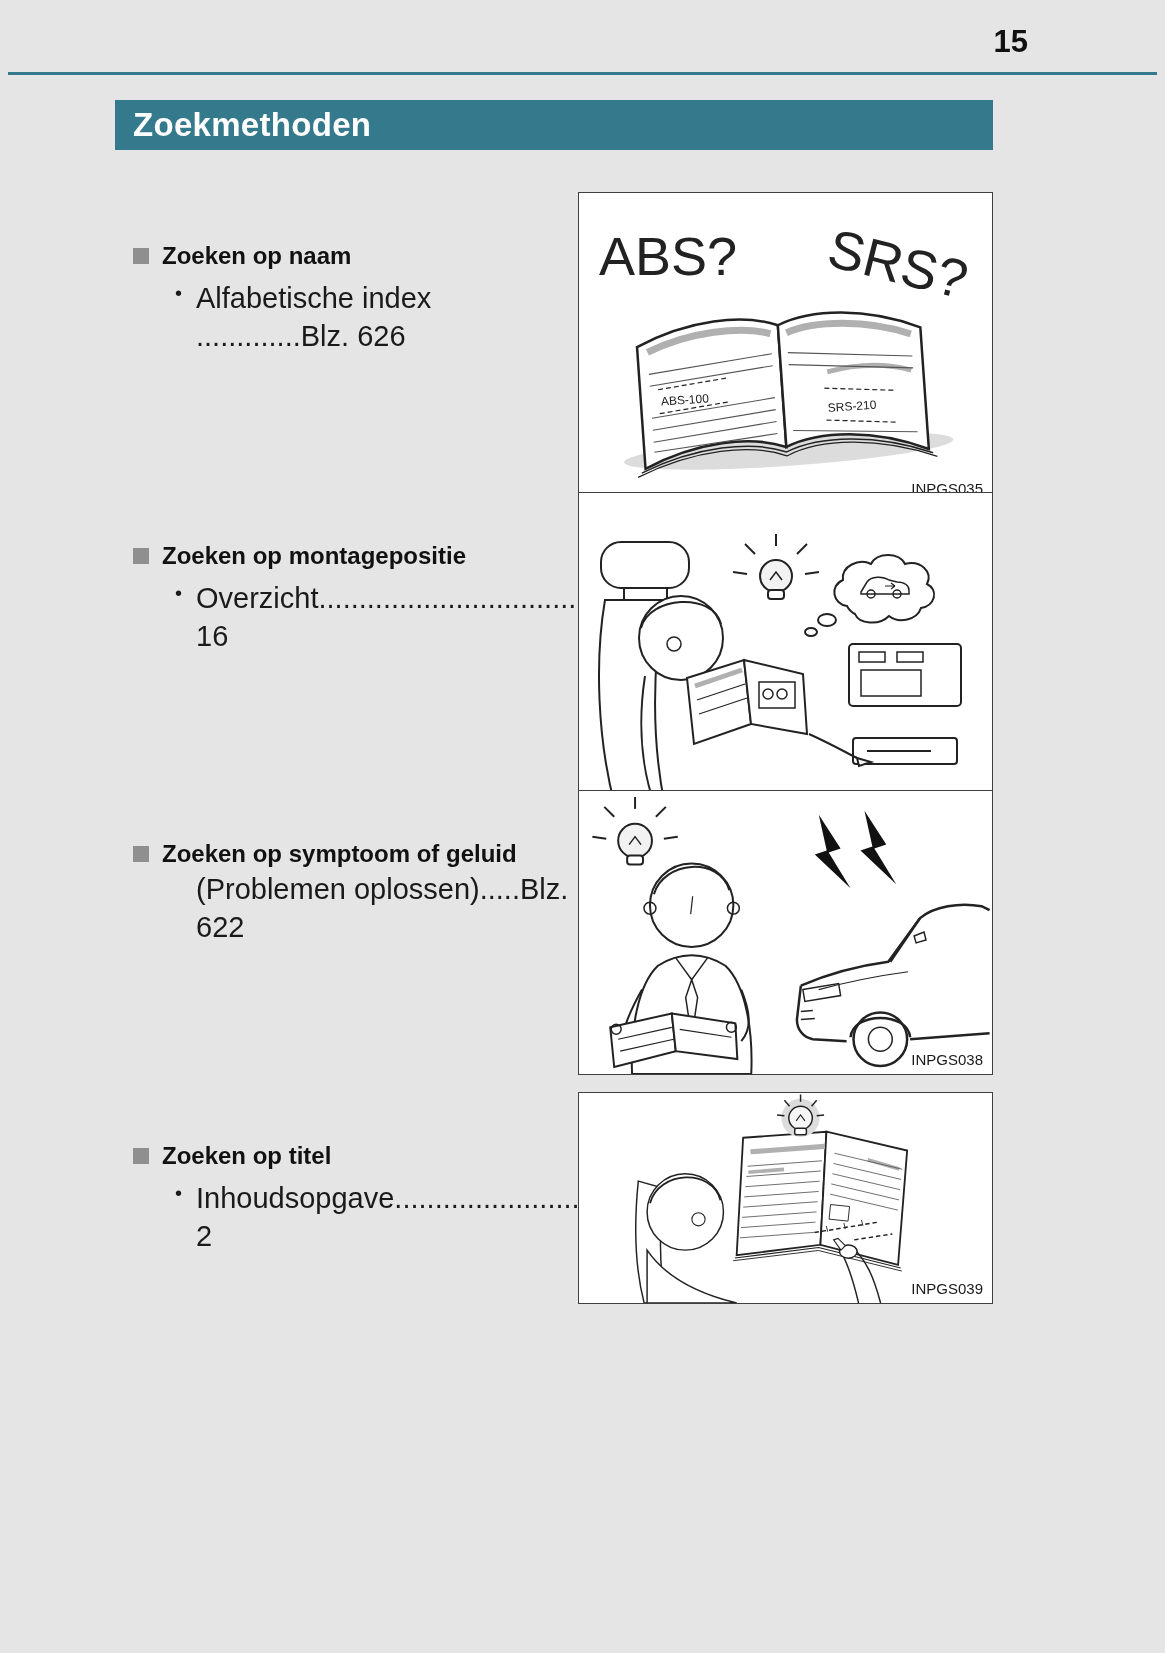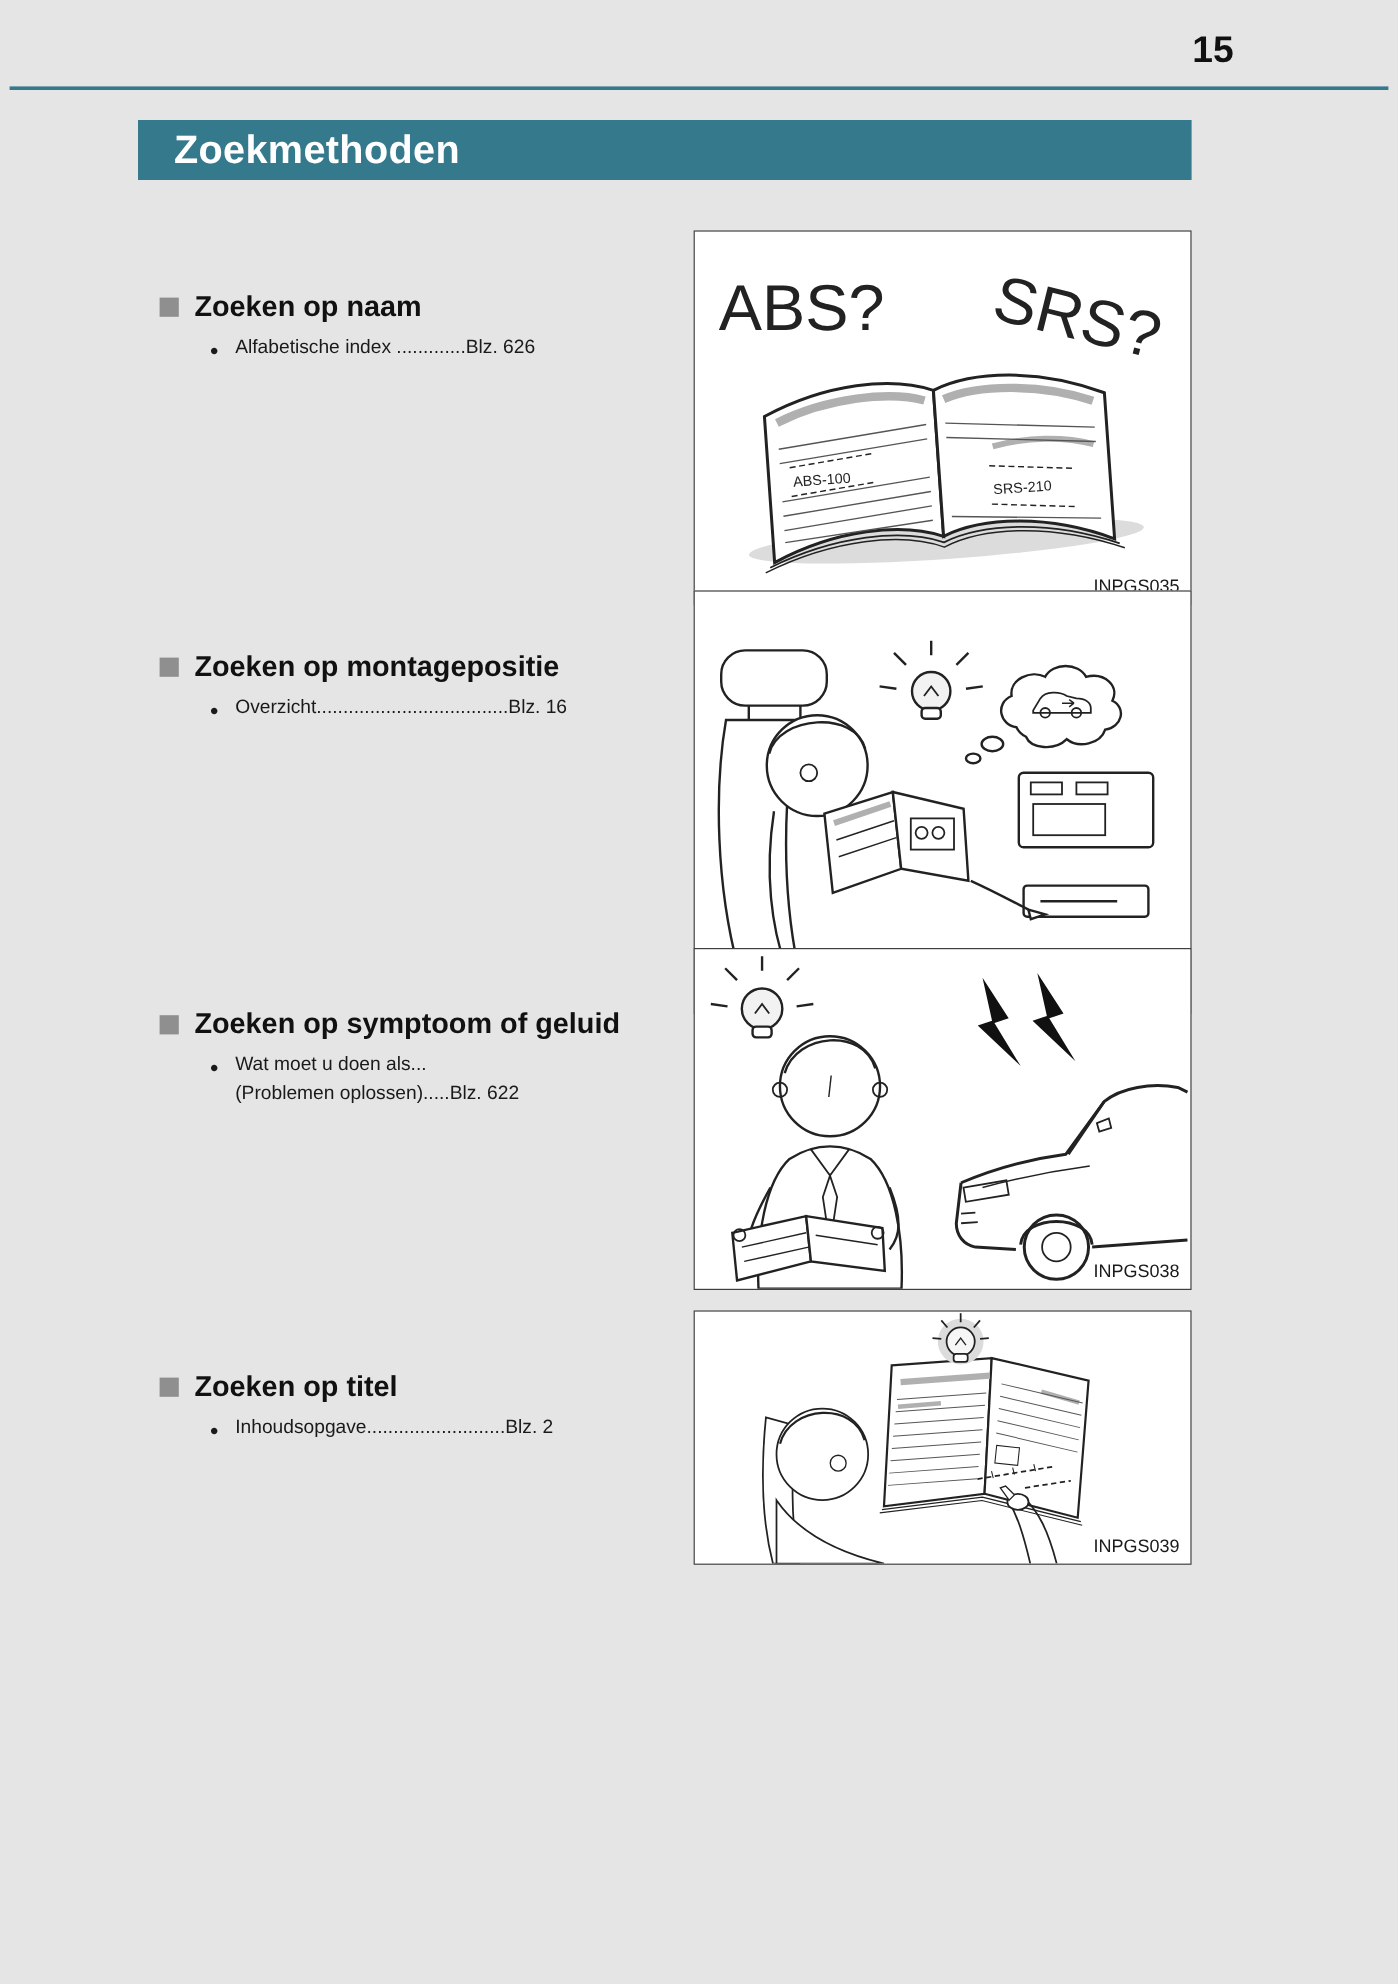--- a/index.html
+++ b/index.html
@@ -14,38 +14,38 @@
   .page-number {
     position:absolute; top:24px; right:137px;
     font-size:31px; font-weight:bold; color:#111;
   }
   .top-rule {
     position:absolute; top:72px; left:8px; width:1149px; height:3px;
     background:#35798c;
   }
   .header-bar {
     position:absolute; top:100px; left:115px; width:878px; height:50px;
-    background:#35798c; display:flex; align-items:center; padding-left:30px;
+    background:#35798c; display:flex; align-items:center; padding-left:18px;
   }
   .header-bar .title {
     color:#ffffff; font-size:33px; font-weight:bold; letter-spacing:0.3px;
   }
 
   .row { position:absolute; left:133px; width:860px; }
   .row1 { top:192px; } .row2 { top:492px; } .row3 { top:790px; } .row4 { top:1092px; }
 
   .text-col { position:absolute; left:0; top:2px; width:440px; }
   .section-title {
     display:flex; align-items:center; gap:13px;
     font-size:24px; font-weight:bold; color:#111;margin-top:48px;
   }
   .sq { width:16px; height:16px; background:#8f8f8f; flex:0 0 auto; }
   .item {
     position:relative; margin-top:10px; padding-left:63px;
-    font-size:16px; line-height:1.3; color:#1a1a1a;
+    font-size:29px; line-height:1.3; color:#1a1a1a;
   }
   .item.bulleted::before {
     content:"•"; position:absolute; left:42px; top:0; font-size:20px; color:#1a1a1a;
   }
   .item.cont { margin-top:3px; }
 
   .figure {
     position:absolute; left:445px; top:0; width:415px;
     border:1px solid #3f3f3f; background:#ffffff;
   }
@@ -189,21 +189,20 @@
       <figcaption class="fig-label">INPGS036</figcaption>
     </figure>
   </section>
 
   <section class="row row3">
     <div class="text-col">
       <h2 class="section-title">
         <span class="sq"></span>
         <span>Zoeken op symptoom of geluid</span>
       </h2>
-      <p class="item bulleted">Wat moet u doen als...</p>
       <p class="item cont">(Problemen oplossen).....Blz. 622</p>
     </div>
     <figure class="figure fig3">
       <svg viewBox="0 0 413 285" stroke="#222" fill="none" stroke-width="2">
         <g>
           <line x1="55" y1="18" x2="55" y2="6"></line>
           <line x1="34" y1="26" x2="24" y2="16"></line>
           <line x1="76" y1="26" x2="86" y2="16"></line>
           <line x1="26" y1="48" x2="12" y2="46"></line>
           <line x1="84" y1="48" x2="98" y2="46"></line>

